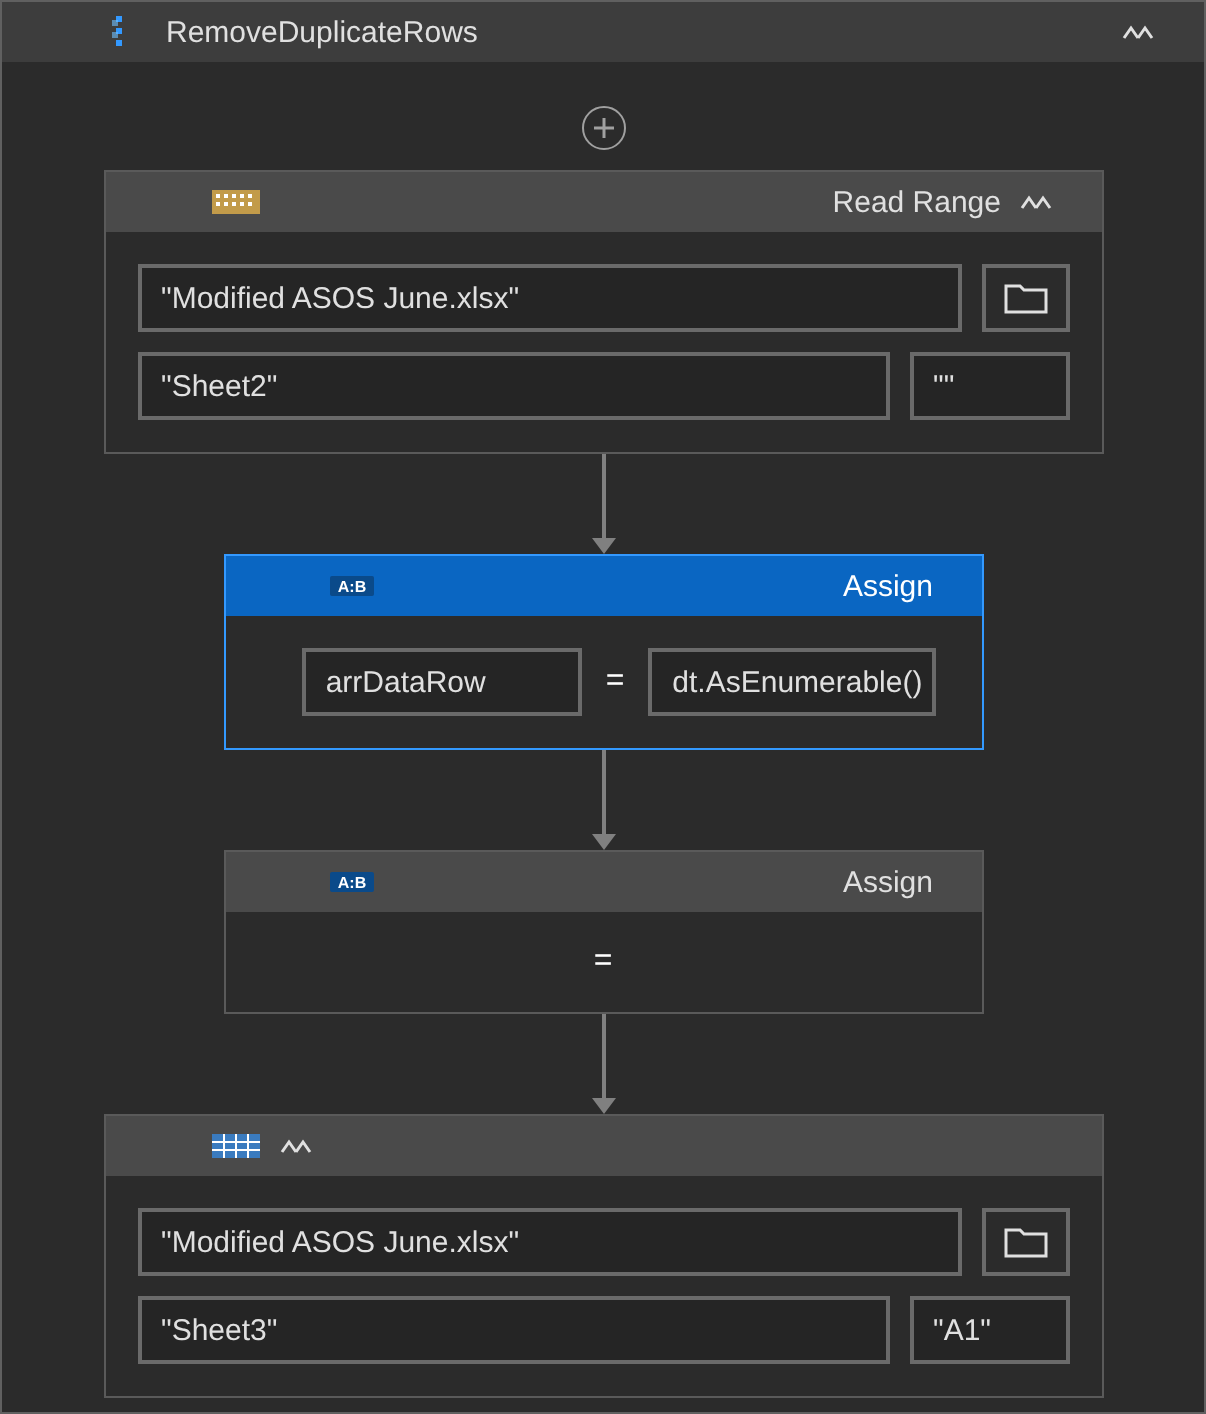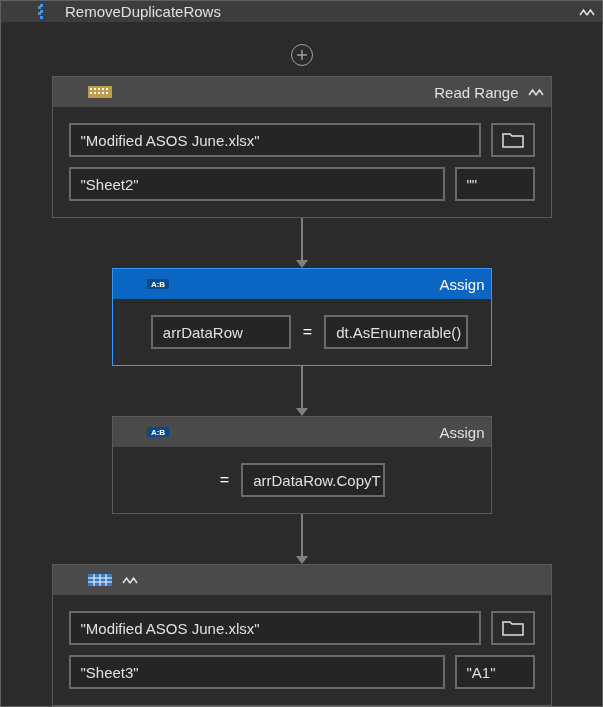--- a/index.html
+++ b/index.html
@@ -17,21 +17,21 @@
       width: 100%;
       height: 100%;
       display: flex;
       flex-direction: column;
     }
     .header-bar {
       height: 30px;
       background: #4a4a4a;
       display: flex;
       align-items: center;
-      padding: 0 6px;
+      padding: 0 24px;
       gap: 8px;
     }
     .header-bar.root-header {
       background: #3d3d3d;
     }
     .header-bar.selected {
       background: #0a66c2;
     }
     .header-bar.selected .title { color: #fff; }
     .title {
@@ -245,21 +245,20 @@
           <svg width="22" height="14" viewBox="0 0 22 14">
             <rect x="0" y="2" width="22" height="10" rx="1" fill="#0a4a8a"></rect>
             <text x="11" y="10" font-size="8" font-weight="bold" fill="#fff" text-anchor="middle" font-family="sans-serif">A:B</text>
           </svg>
         </span>
         <span class="title">Assign</span>
       </div>
       <div class="card-body">
         <div class="row" style="justify-content:center">
           <span class="eq-sign">=</span>
-          <div class="input-box w-assign-right">arrDataRow.CopyT</div>
         </div>
       </div>
     </div>
 
     <div class="arrow-connector">
       <div class="arrow-line"></div>
         <div class="arrow-head"></div>
     </div>
 
     <div class="card write-range">

